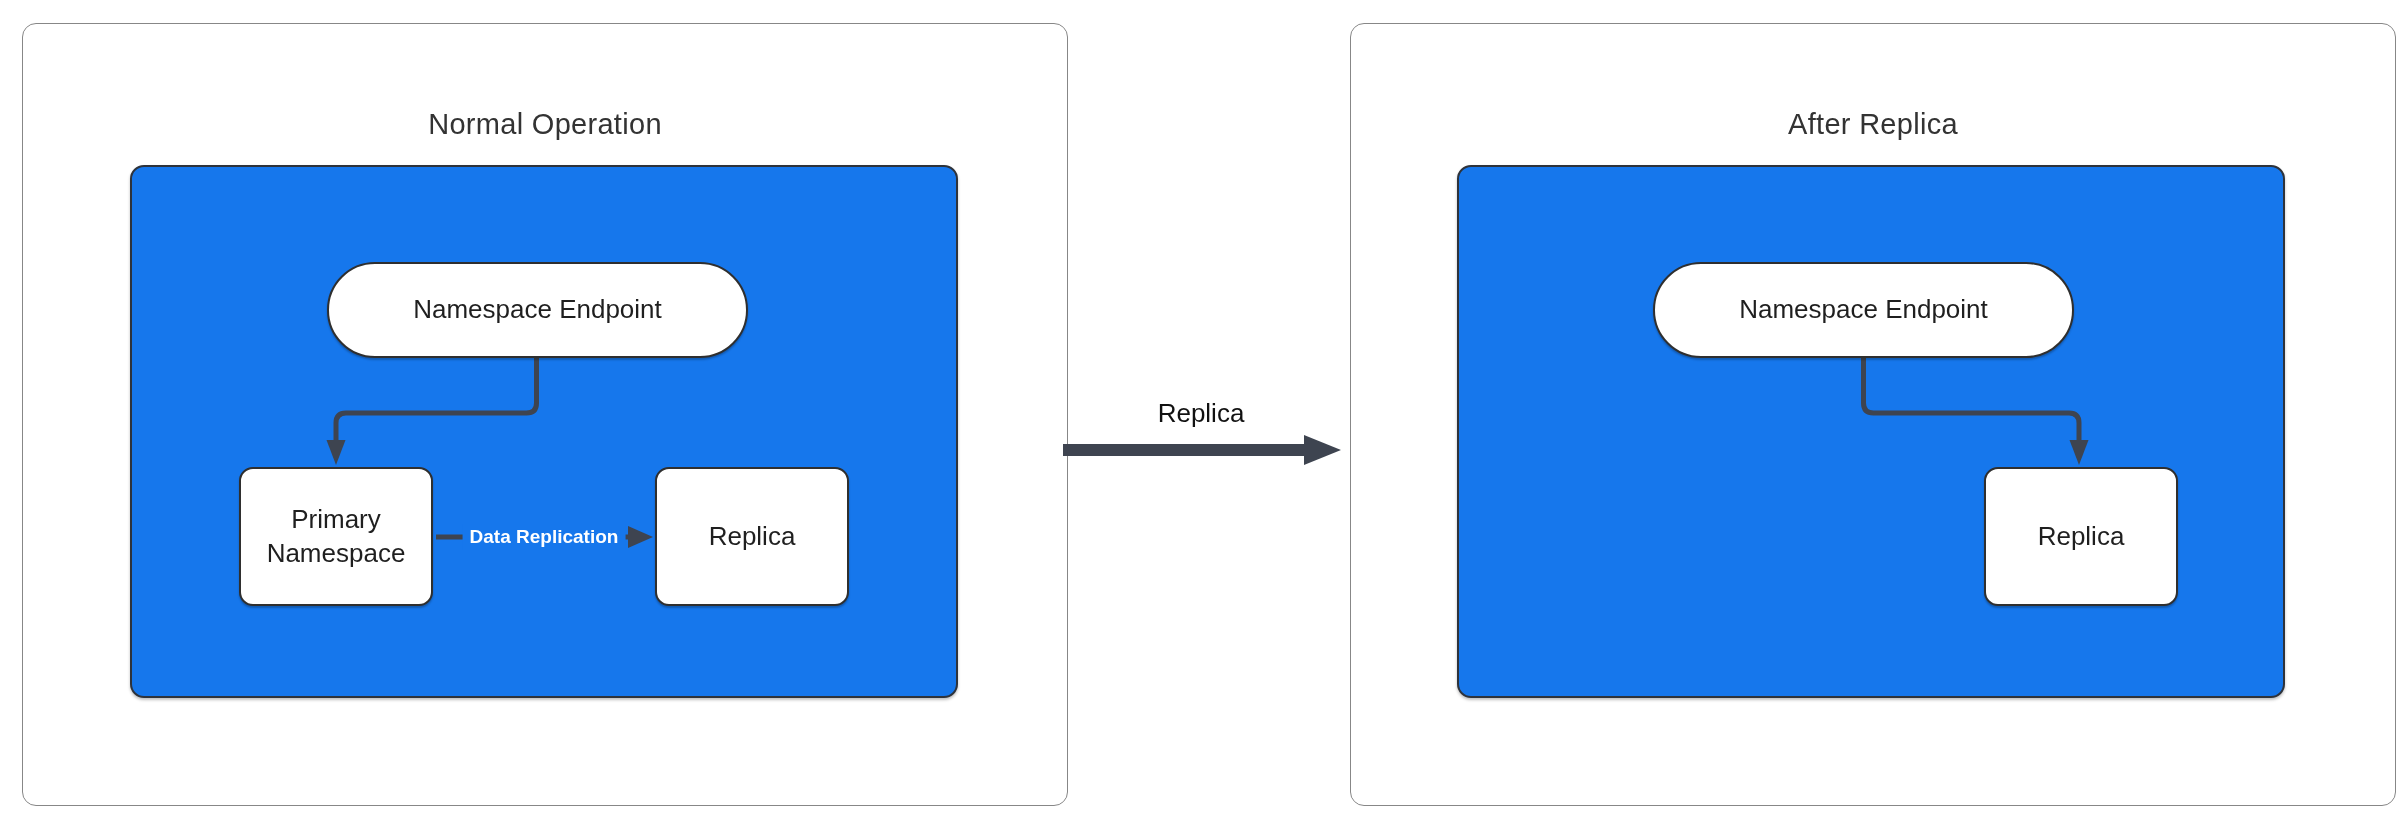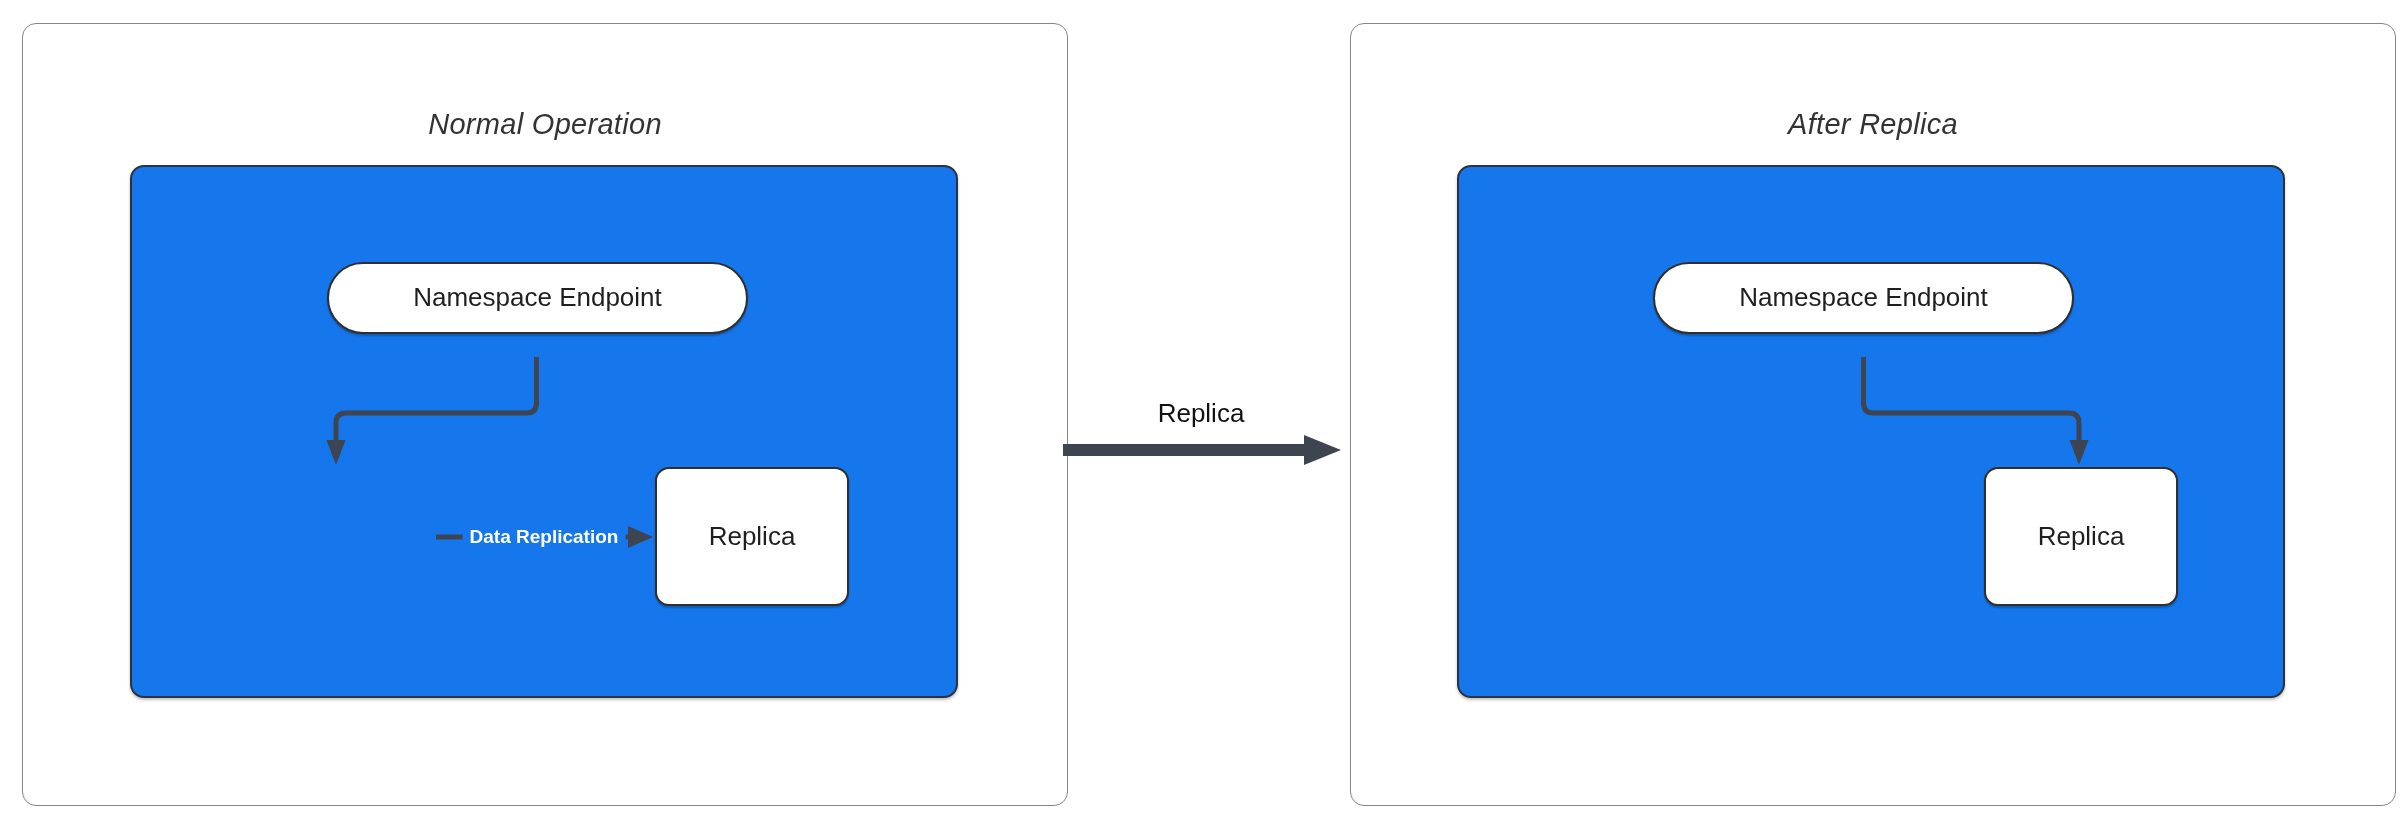--- a/index.html
+++ b/index.html
@@ -25,21 +25,20 @@
   }
   .panel.left  { left: 22px; }
   .panel.right { left: 1350px; }
 
   .panel-title {
     position: absolute;
     top: 84px;
     left: 0;
     width: 100%;
     text-align: center;
-    font-style: italic;
     font-size: 29px;
     color: var(--title-text, #333333);
     letter-spacing: 0.3px;
   }
 
   .blue-box {
     position: absolute;
     top: 165px;
     width: 828px;
     height: 533px;
@@ -62,21 +61,21 @@
     border: 2px solid var(--node-border, #2F2F2F);
     box-sizing: border-box;
     color: var(--node-text, #1F1F1F);
     font-size: 26px;
     line-height: 1.3;
     box-shadow: 0 2px 2px rgba(0,0,0,0.25);
   }
 
   .pill {
     width: 421px;
-    height: 72px;
+    height: 96px;
     top: 262px;
     border-radius: 48px;
   }
   .pill.left  { left: 327px; }
   .pill.right { left: 1653px; }
 
   .rect-node {
     width: 194px;
     height: 139px;
     top: 467px;
@@ -161,20 +160,23 @@
 
     <g>
       <path class="edge-stroke" d="M1863.5,357 V403 Q1863.5,413 1873.5,413 H2069 Q2079,413 2079,423 V441"></path>
       <polygon class="edge-fill" points="2079,465 2069.5,440 2088.5,440"></polygon>
     </g>
   </svg>
 
   <div class="node pill left">
     <span>Namespace Endpoint</span>
   </div>
+  <div class="node rect-node primary">
+    <span>Primary Namespace</span>
+  </div>
   <div class="node rect-node replica-l">
     <span>Replica</span>
   </div>
   <div class="edge-label">Data Replication</div>
 
   <div class="failover-label">Replica</div>
 
   <div class="node pill right">
     <span>Namespace Endpoint</span>
   </div>

